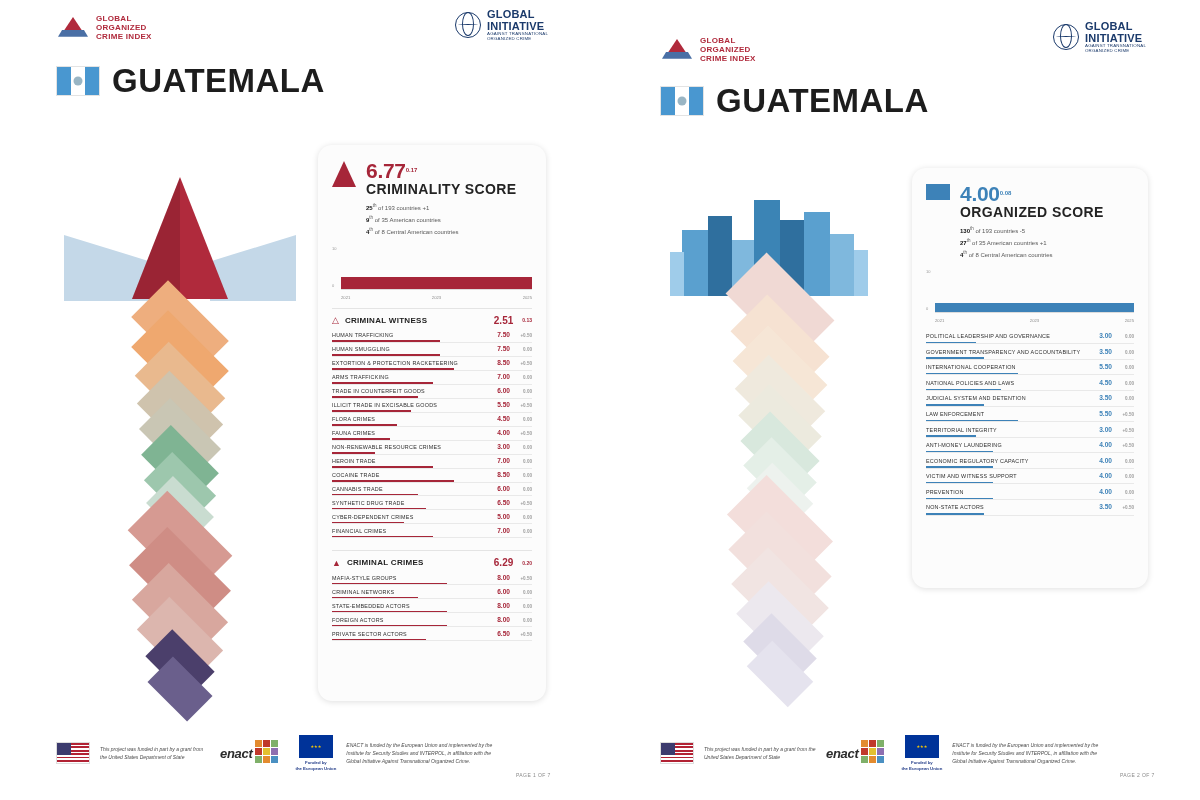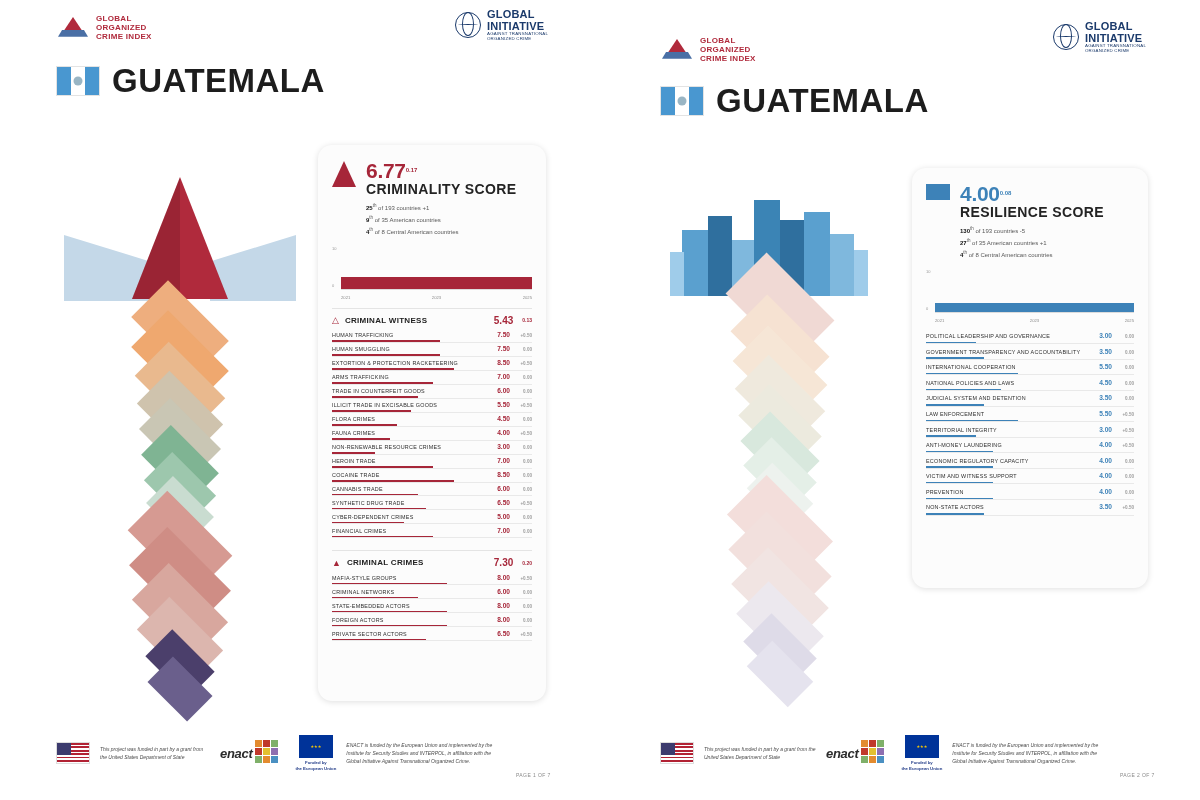--- a/index.html
+++ b/index.html
@@ -328,21 +328,21 @@
       <div class="xlabels">
         <span>2021</span>
         <span>2023</span>
         <span>2025</span>
       </div>
     </div>
 
     <div class="sec-head">
       <span style="font-size:9px;color:#a62639;">△</span>
       <span class="sec-title">CRIMINAL WITNESS</span>
-      <span class="sec-score">5.43</span>
+      <span class="sec-score">2.51</span>
       <span class="sec-delta" style="color:#a62639;">0.13</span>
     </div>
 
     <div class="rows" id="markets-rows">
         <div class="row">
           <span class="nm">HUMAN TRAFFICKING</span>
           <span class="val">7.50</span>
           <span class="dv">+0.50</span>
           <span class="bar" style="width: 54%;"></span>
         </div>
@@ -428,21 +428,21 @@
           <span class="nm">FINANCIAL CRIMES</span>
           <span class="val">7.00</span>
           <span class="dv">0.00</span>
           <span class="bar" style="width: 50.4%;"></span>
         </div>
       </div>
 
     <div class="sec-head" style="margin-top:12px;">
       <span style="font-size:9px;color:#a62639;">▲</span>
       <span class="sec-title">CRIMINAL CRIMES</span>
-      <span class="sec-score">7.30</span>
+      <span class="sec-score">6.29</span>
       <span class="sec-delta" style="color:#a62639;">0.20</span>
     </div>
 
     <div class="rows" id="actors-rows">
         <div class="row">
           <span class="nm">MAFIA-STYLE GROUPS</span>
           <span class="val">8.00</span>
           <span class="dv">+0.50</span>
           <span class="bar" style="width: 57.6%;"></span>
         </div>
@@ -558,21 +558,21 @@
   </div>
 
   <div class="card res" style="left:312px; top:168px; width:236px; height:420px; padding:14px 14px 10px 14px;">
 
     <div class="score-head">
       <div class="score-icon">
         <div style="width:24px;height:16px;background:#3d82b8;"></div>
       </div>
       <div>
         <div><span class="big-score">4.00</span><span class="delta">0.08</span></div>
-        <div class="score-label">RESILIENCE SCORE</div>
+        <div class="score-label">ORGANIZED SCORE</div>
         <div class="ranks">
           <div><b>130</b><sup>th</sup><span> of 193 countries</span> <span>-5</span></div>
           <div><b>27</b><sup>th</sup><span> of 35 American countries</span> <span>+1</span></div>
           <div><b>4</b><sup>th</sup><span> of 8 Central American countries</span></div>
         </div>
       </div>
     </div>
 
     <div class="trend">
       <div class="axis-lbl" style="top:0;">10</div>

